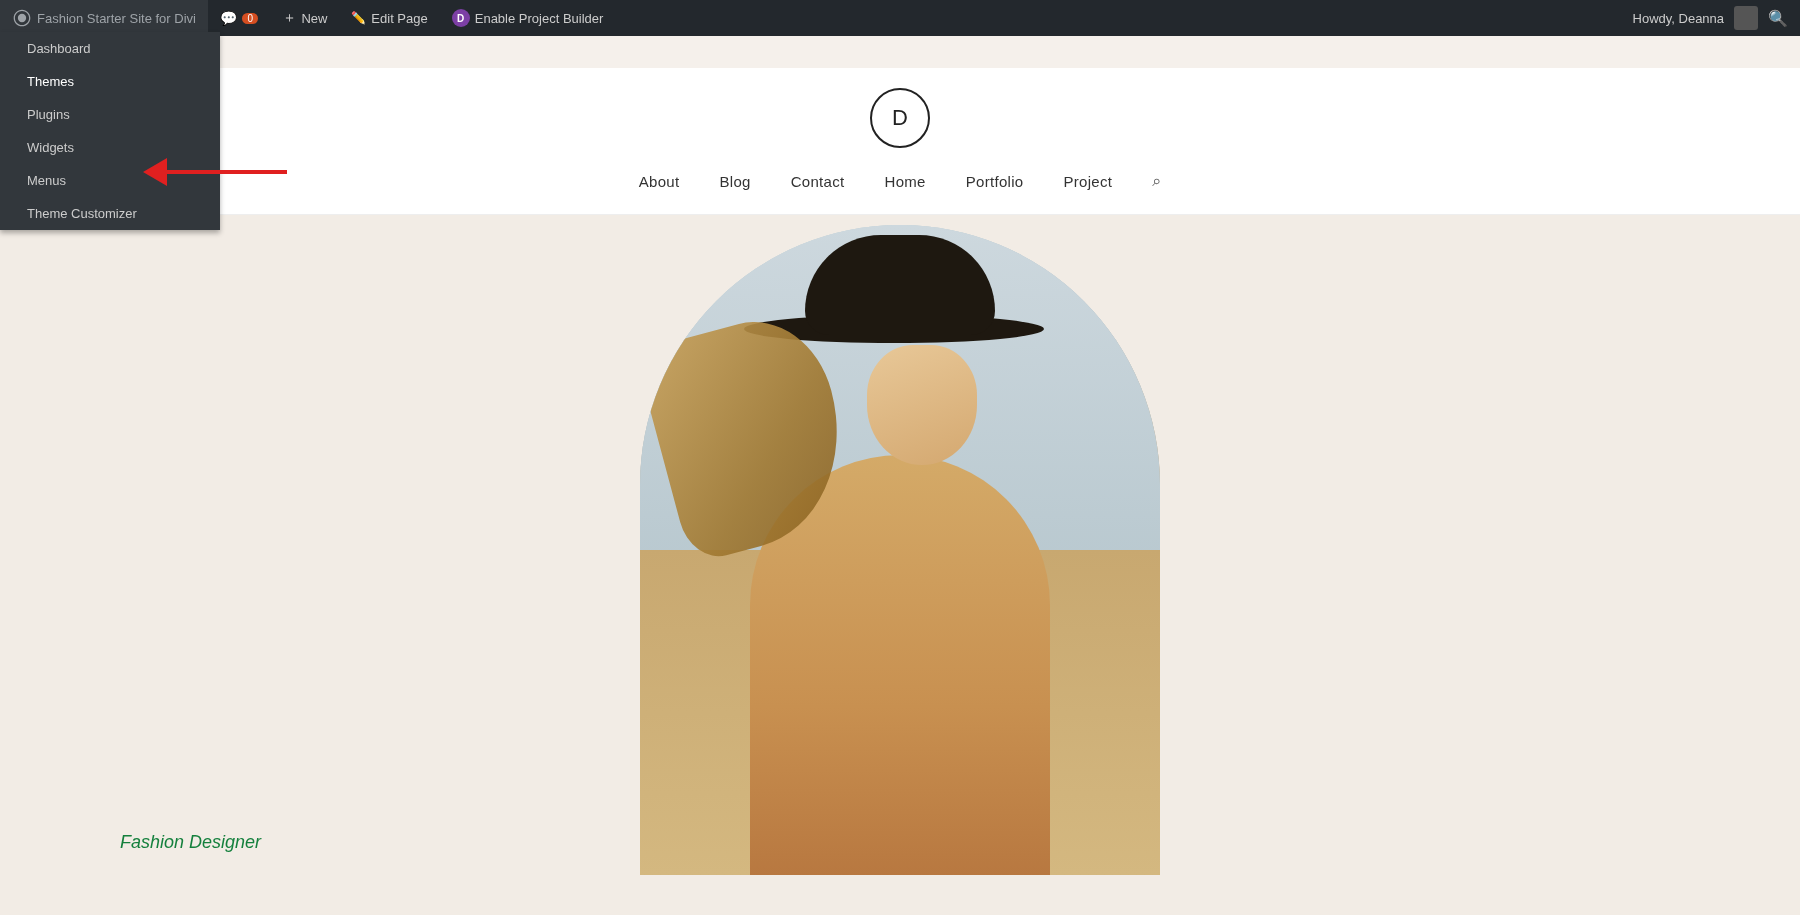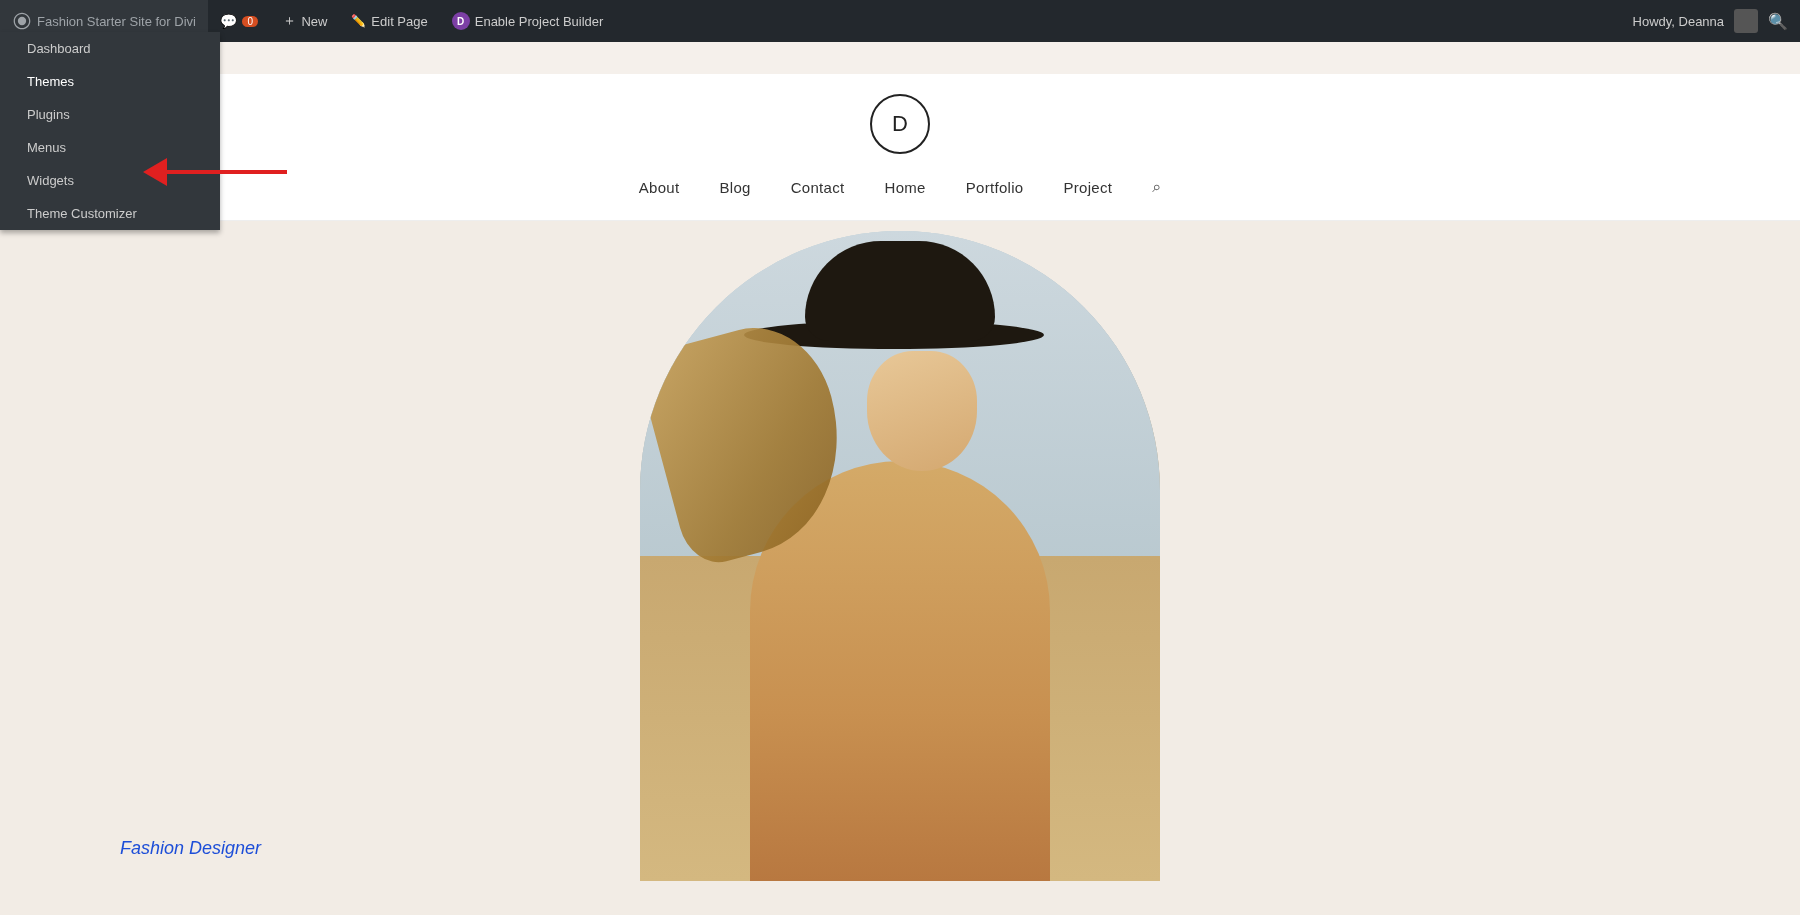--- a/index.html
+++ b/index.html
@@ -1,21 +1,21 @@
 <!DOCTYPE html>
 <html><head>
   <meta charset="utf-8">
   <style>
     * { margin: 0; padding: 0; box-sizing: border-box; }
     body { font-family: -apple-system, BlinkMacSystemFont, 'Segoe UI', sans-serif; background: #f5f0eb; width: 1800px; min-height: 915px; overflow: hidden; }
 
     
     .admin-bar {
       width: 100%;
-      height: 42px;
+      height: 36px;
       background: #23282d;
       display: flex;
       align-items: center;
       position: relative;
       z-index: 100;
     }
     .admin-bar-items {
       display: flex;
       align-items: center;
       height: 100%;
@@ -179,21 +179,21 @@
     }
 
     .hero-text {
       position: absolute;
       bottom: 100px;
       left: 120px;
       z-index: 10;
     }
     .hero-subtitle {
       font-size: 18px;
-      color: #1d4ed8;
+      color: #15803d;
       font-style: italic;
       margin-bottom: 12px;
       font-weight: 400;
     }
     .hero-title {
       font-size: 120px;
       font-weight: 800;
       color: #1a2e1a;
       letter-spacing: 8px;
       line-height: 1;
@@ -239,22 +239,22 @@
     <span>Howdy, Deanna</span>
     <div style="width:24px;height:24px;background:#555;border-radius:3px;"></div>
     <span style="color:#ccc;font-size:16px;cursor:pointer;">🔍</span>
   </div>
 </div>
 
 <div class="dropdown-menu">
   <div class="dropdown-item">Dashboard</div>
   <div class="dropdown-item" style="color:#fff; font-weight:500;">Themes</div>
   <div class="dropdown-item">Plugins</div>
+  <div class="dropdown-item">Widgets</div>
   <div class="dropdown-item">Menus</div>
-  <div class="dropdown-item">Widgets</div>
   <div class="dropdown-item">Theme Customizer</div>
 </div>
 
 <div class="red-arrow">
   <div class="arrow-head"></div>
   <div class="arrow-line"></div>
 </div>
 
 <div class="site-header" style="margin-top:32px;">
   <div class="site-logo">

